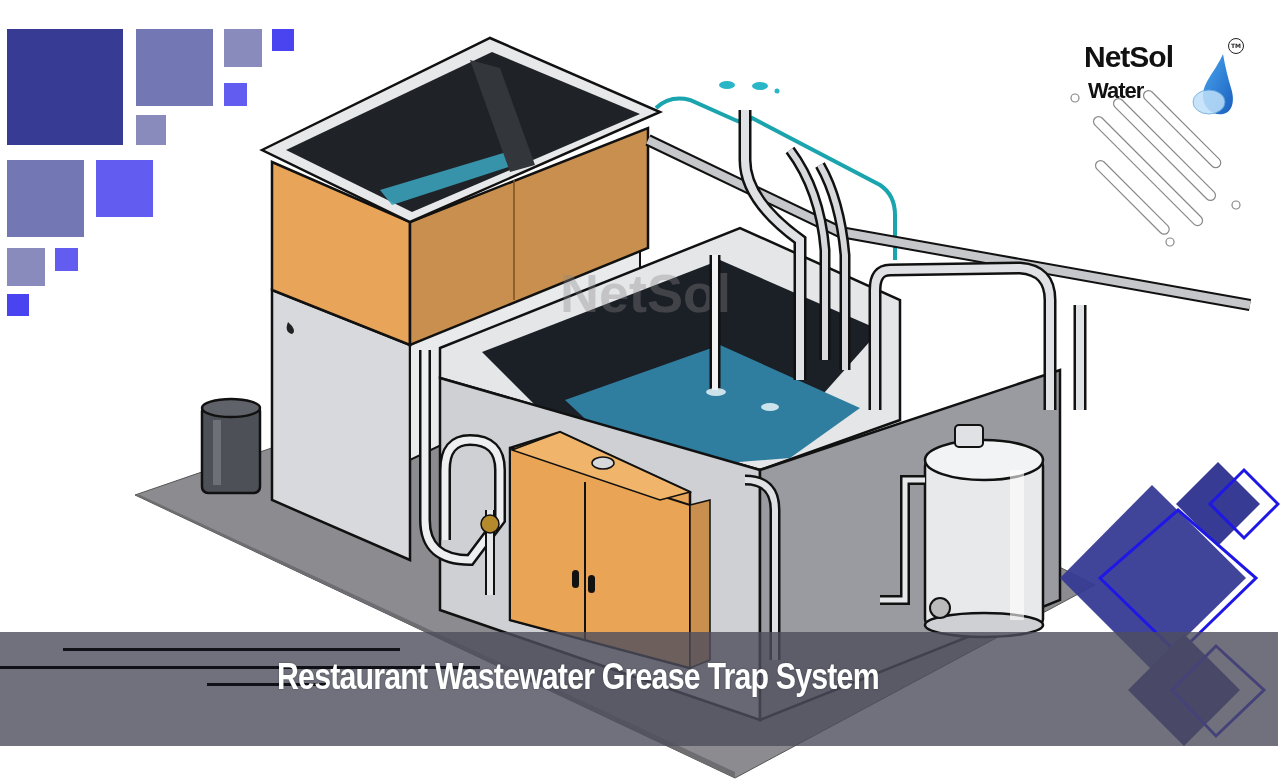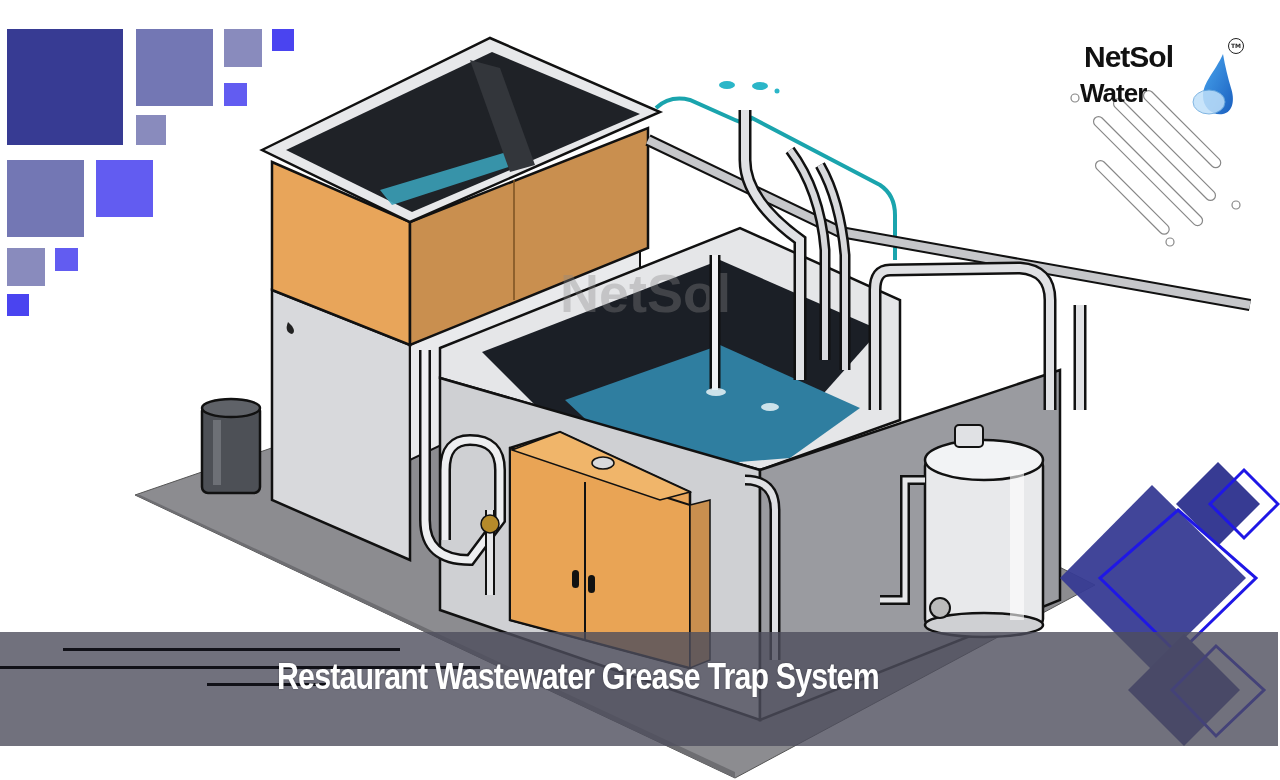--- a/index.html
+++ b/index.html
@@ -6,21 +6,21 @@
   body { width: 1280px; height: 780px; overflow: hidden; background: #ffffff; position: relative; font-family: "DejaVu Sans", sans-serif; }
   .abs { position: absolute; }
   .sq { position: absolute; }
   #illustration { position: absolute; left: 0; top: 0; width: 1280px; height: 780px; }
   #banner { position: absolute; left: 0; top: 632px; width: 1278px; height: 114px; background: rgba(78,78,92,0.80); }
   .bline { position: absolute; height: 3px; background: #111118; }
   #title { position: absolute; left: 277px; top: 656px; width: 730px; color: #ffffff; font-family: "Liberation Sans", sans-serif; font-weight: bold; font-size: 37px; letter-spacing: -1px; transform: scaleX(0.82); transform-origin: left center; white-space: nowrap; text-shadow: 0 0 2px rgba(0,0,0,0.4); }
   #logo { position: absolute; left: 1080px; top: 38px; width: 160px; height: 90px; }
   .logo-text { position: absolute; font-family: "Liberation Sans", sans-serif; font-weight: bold; color: #111; letter-spacing: -1px; }
   #logo-net { left: 4px; top: 2px; font-size: 30px; }
-  #logo-water { left: 0; top: 40px; font-size: 26px; }
+  #logo-water { left: 8px; top: 40px; font-size: 22px; }
   #logo-tm { position: absolute; left: 148px; top: 0px; width: 14px; height: 14px; border: 1.5px solid #222; border-radius: 50%; font-size: 6px; line-height: 14px; text-align: center; font-weight: bold; color: #222; font-family: "DejaVu Sans", sans-serif; }
 </style>
 </head>
 <body>
 
 <div class="sq" style="left:7px;top:29px;width:116px;height:116px;background:#373b93;"></div>
 <div class="sq" style="left:136px;top:29px;width:77px;height:77px;background:#7377b4;"></div>
 <div class="sq" style="left:224px;top:29px;width:38px;height:38px;background:#898bbd;"></div>
 <div class="sq" style="left:272px;top:29px;width:22px;height:22px;background:#4a44f0;"></div>
 <div class="sq" style="left:224px;top:83px;width:23px;height:23px;background:#625cf1;"></div>

